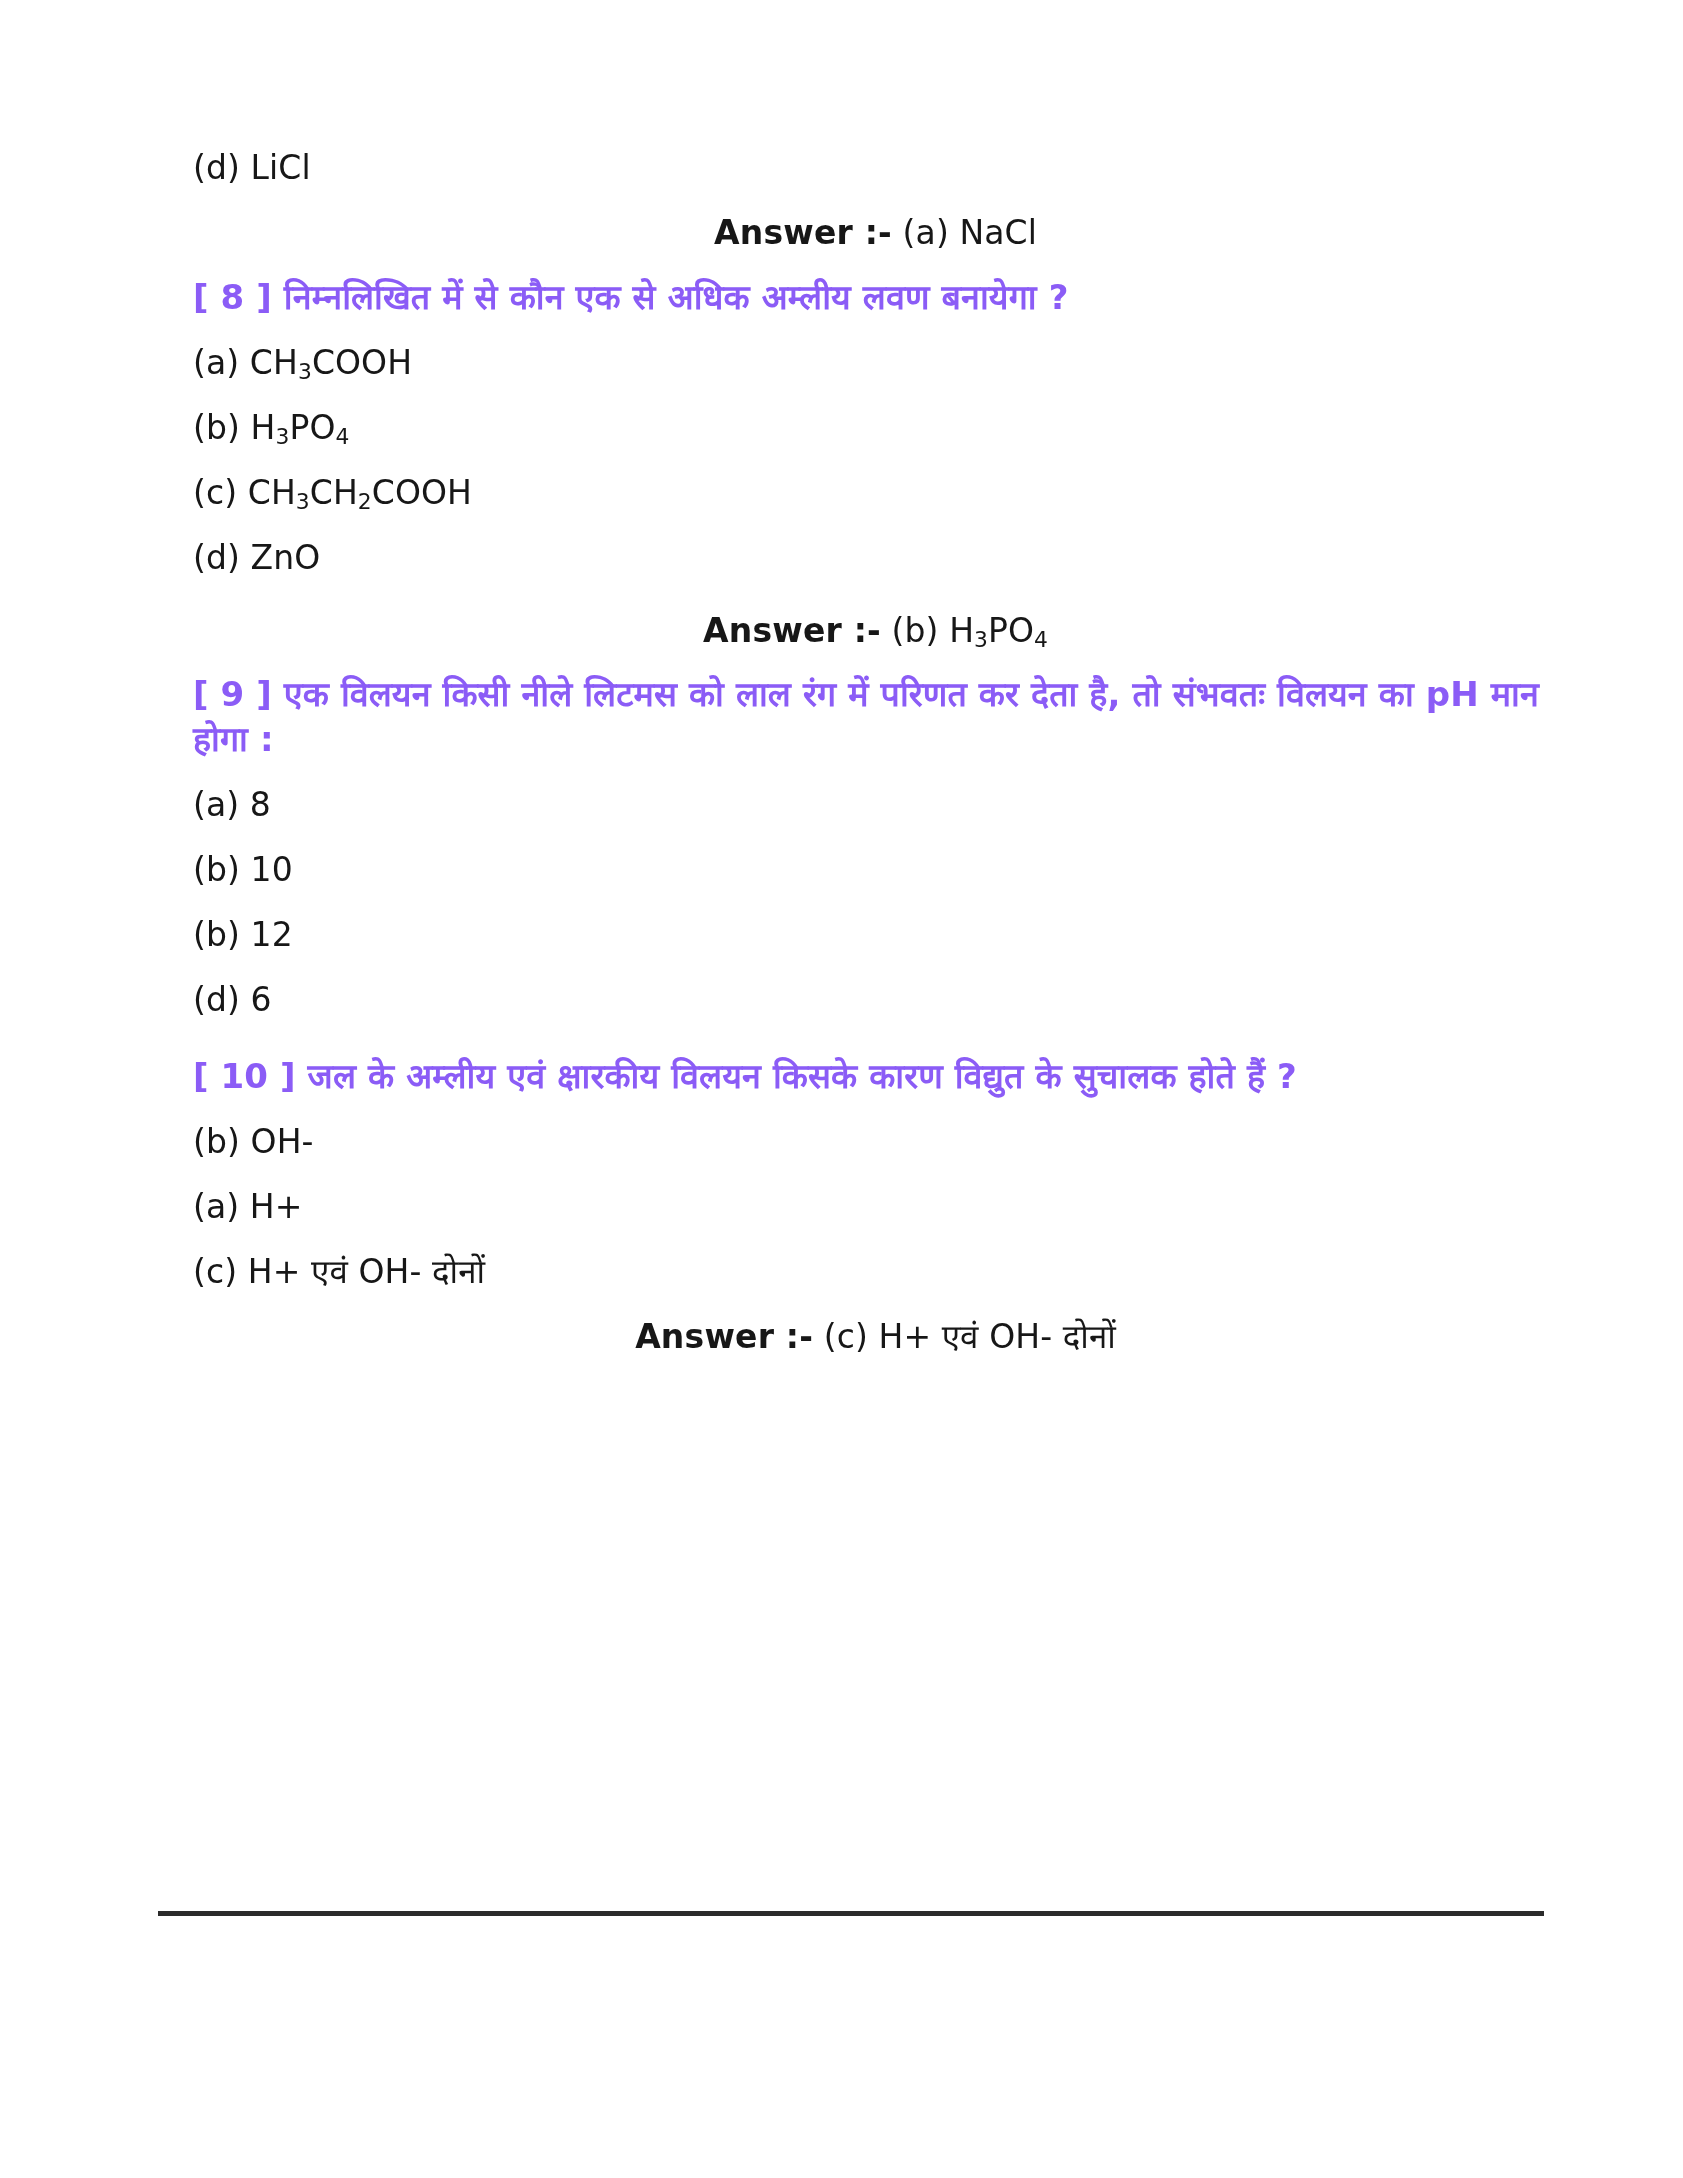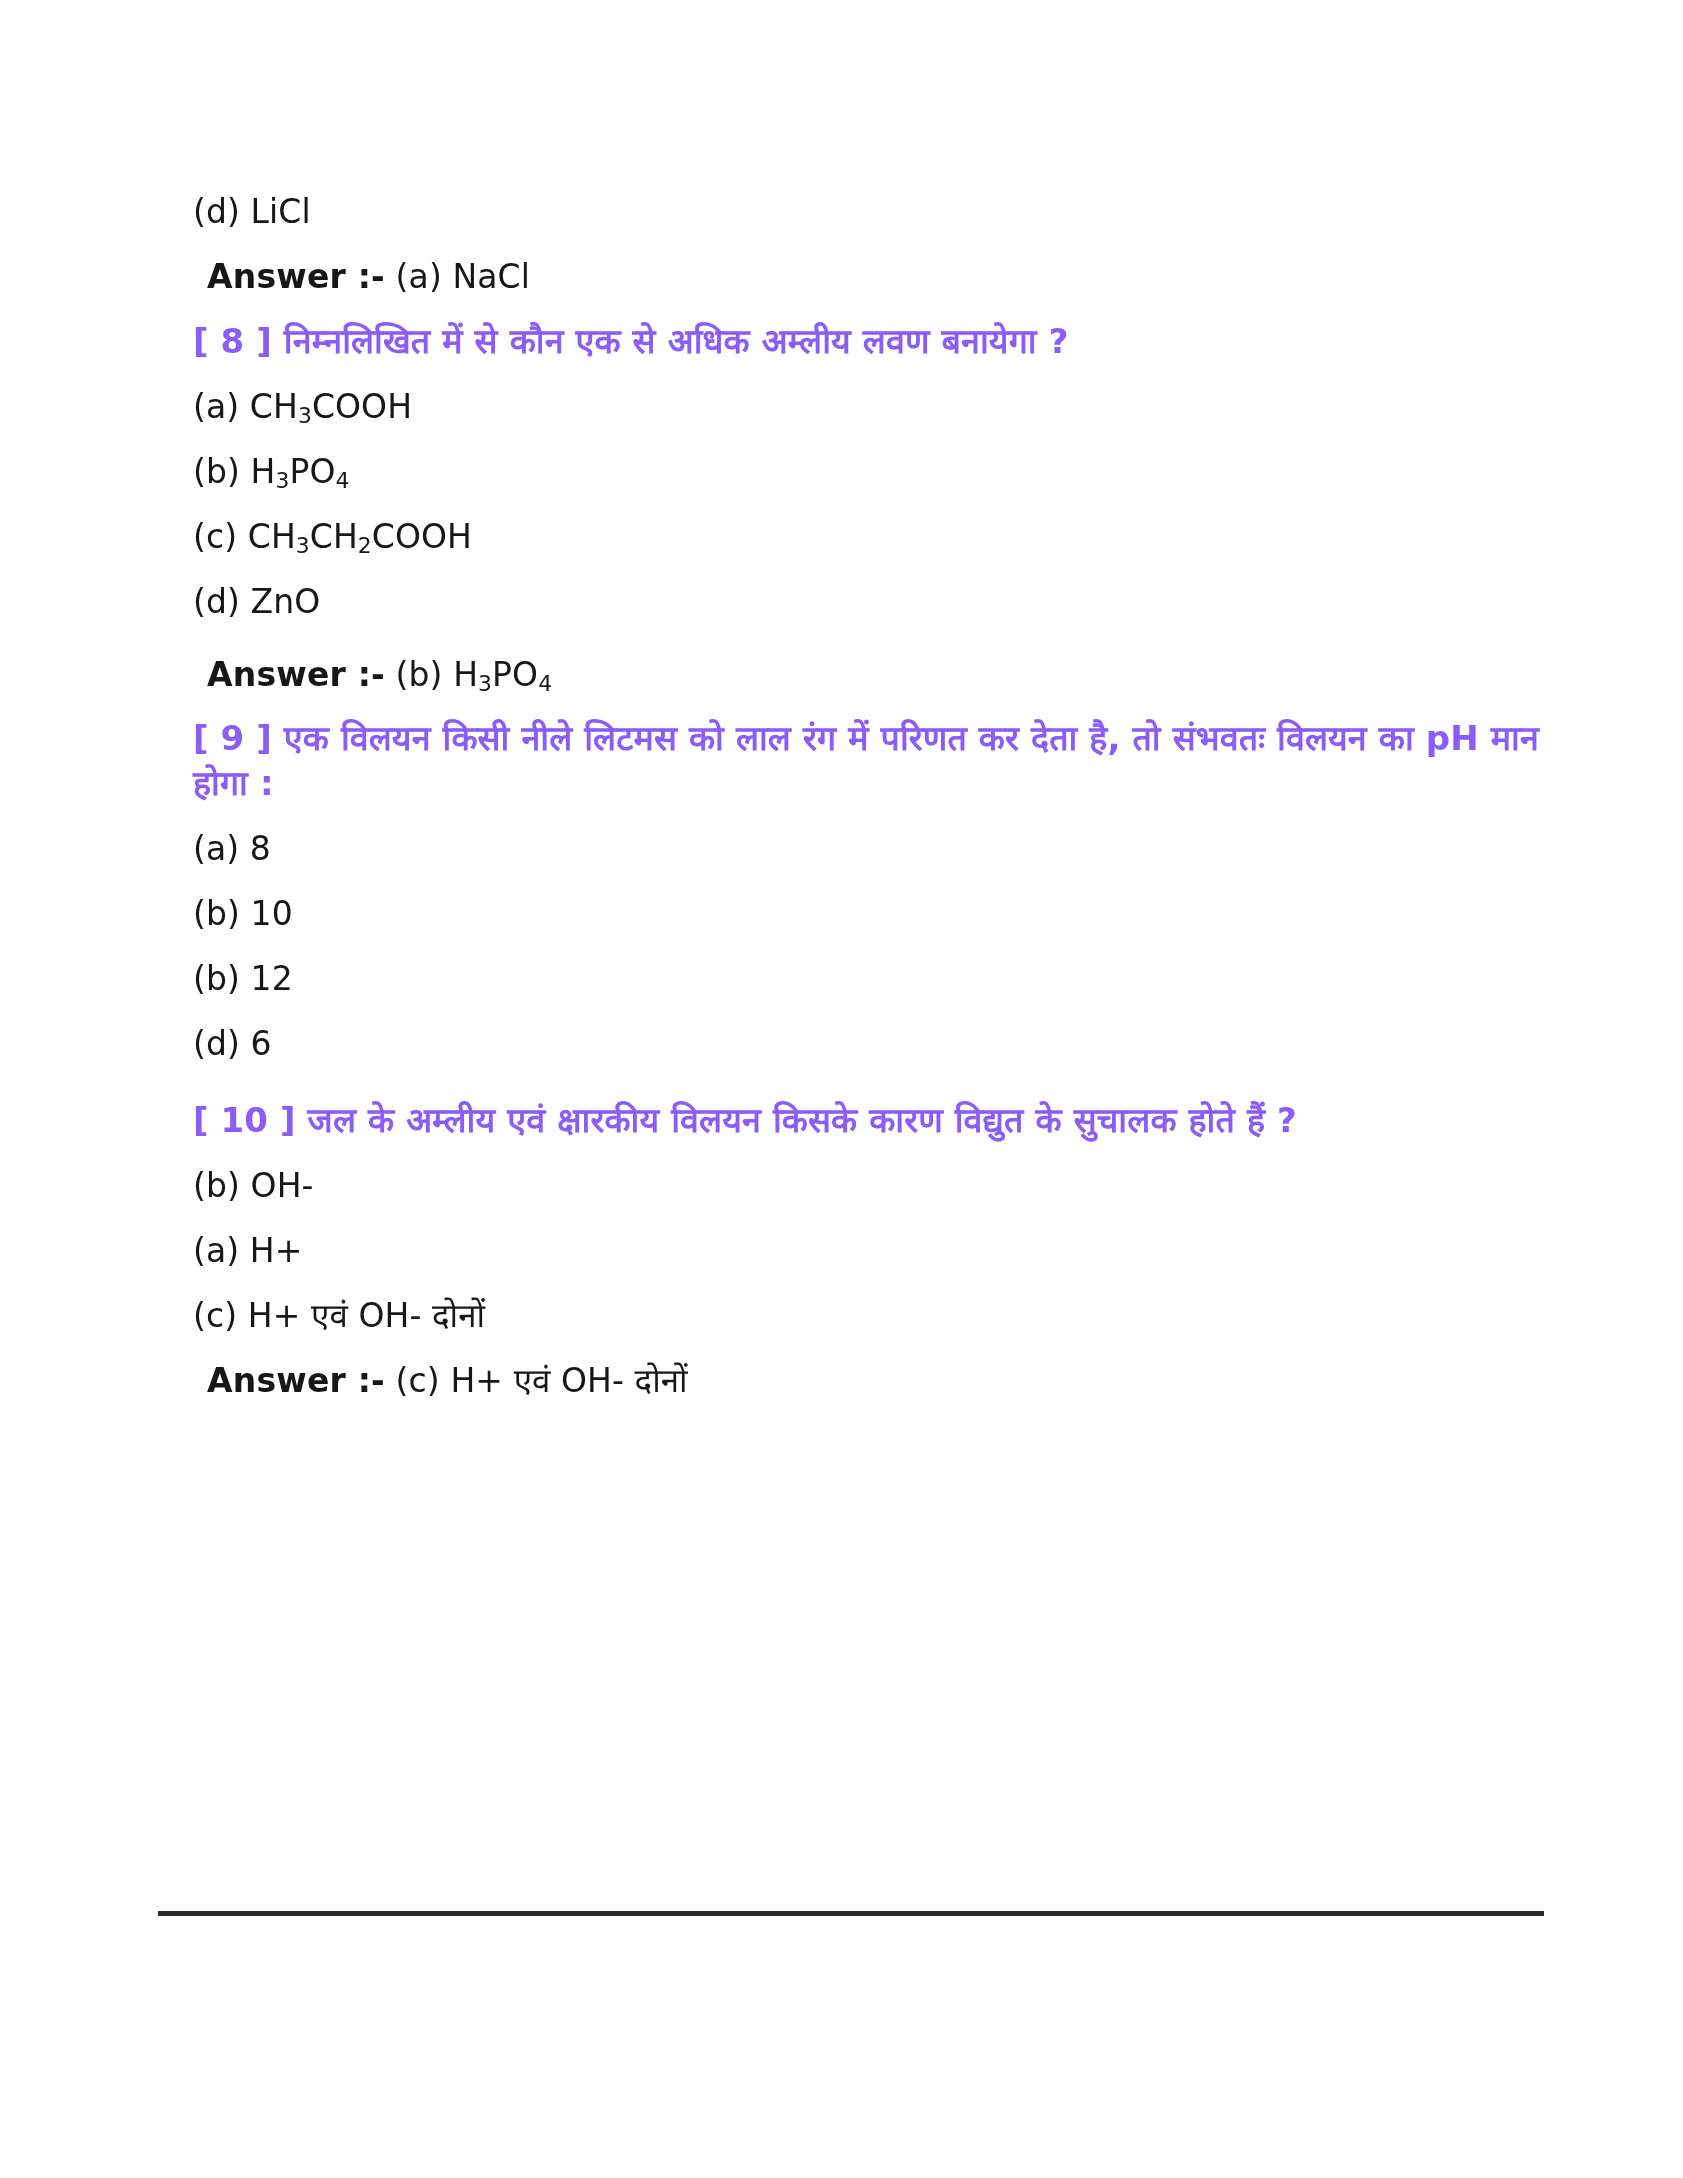--- a/index.html
+++ b/index.html
@@ -18,41 +18,41 @@
   .page {
     position: relative;
     width: 1683px;
     height: 2178px;
     background: #fff;
     box-sizing: border-box;
     padding: 149px 139px 0 193px;
   }
   .content {
     width: 1351px;
-    margin-top: 44px;
   }
 
   
   .opt {
     font-size: 33px;
     line-height: 1.18;
     font-weight: 400;
     color: #171717;
     margin: 0 0 26px 0;
     letter-spacing: 0.1px;
   }
   .opt:first-child { margin-top: 0; }
 
   .answer {
     font-size: 33px;
     line-height: 1.18;
     color: #171717;
     margin: 0 0 22px 0;
     padding-left: 14px;
     letter-spacing: 0.1px;
+    text-align: center;
   }
   .answer .lbl {
     font-weight: 700;
     letter-spacing: 0.2px;
   }
 
   .question {
     font-size: 34px;
     line-height: 1.32;
     font-weight: 700;

